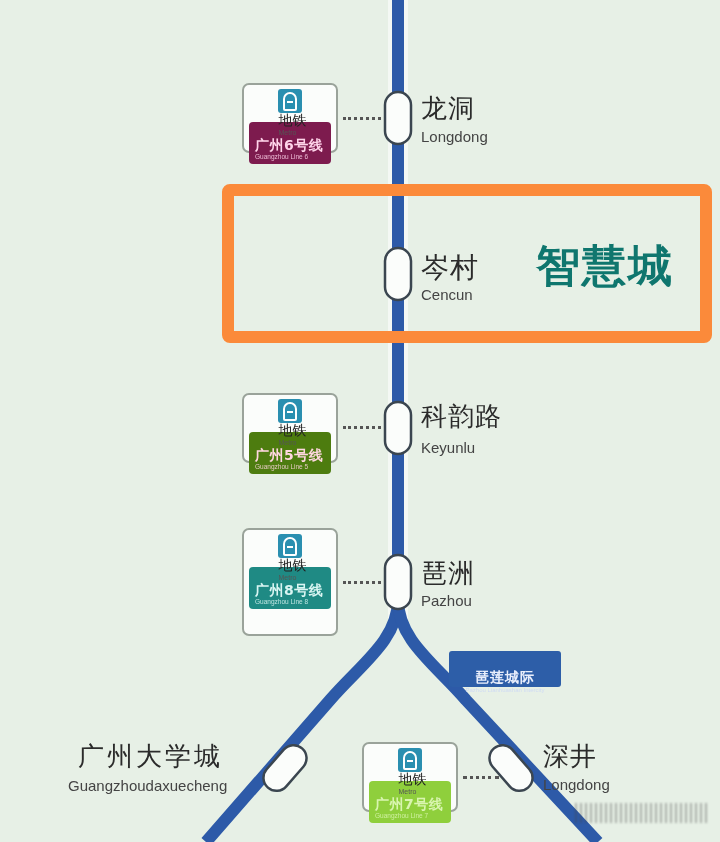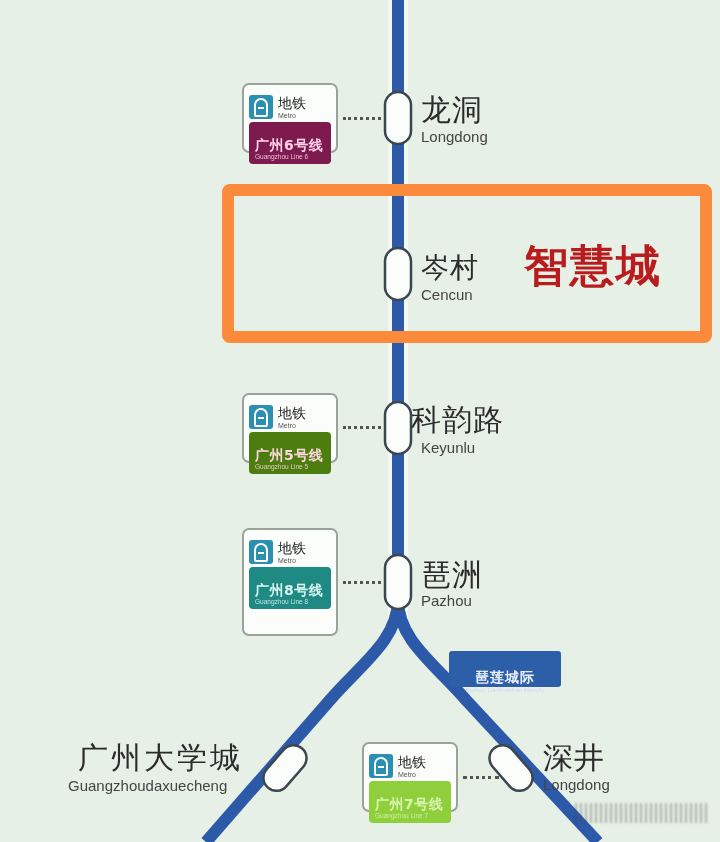--- a/index.html
+++ b/index.html
@@ -2,27 +2,27 @@
 <html><head>
 <meta charset="utf-8">
 <style>
   html, body { margin:0; padding:0; }
   body {
     width:720px; height:842px; overflow:hidden; position:relative;
     background:#e7f0e6;
     font-family:"DejaVu Sans","Liberation Sans",sans-serif;
   }
   .map-svg { position:absolute; left:0; top:0; }
-  .st-cn { position:absolute; font-size:30px; color:#2b2b2b; letter-spacing:1px; line-height:1; white-space:nowrap; }
+  .st-cn { position:absolute; font-size:26px; color:#2b2b2b; letter-spacing:1px; line-height:1; white-space:nowrap; }
   .st-en { position:absolute; font-size:15px; color:#444; line-height:1; white-space:nowrap; font-family:"Liberation Sans",sans-serif; }
   .badge {
     position:absolute; background:#fbfdfb; border:2px solid #9aa39a; border-radius:7px;
     box-sizing:border-box; padding:4px 5px 5px 5px;
   }
-  .badge-top { display:flex; align-items:flex-end; height:30px; }
+  .badge-top { display:flex; align-items:center; height:30px;flex-direction:column; }
   .metro-logo {
     width:24px; height:24px; background:#2a8fb0; border-radius:3px; position:relative; flex:none;
   }
   .metro-logo::before {
     content:""; position:absolute; left:5px; top:3px; width:10px; height:15px;
     border:2px solid #fff; border-radius:7px 7px 2px 2px;
   }
   .metro-logo::after {
     content:""; position:absolute; left:9px; top:12px; width:6px; height:2px; background:#fff;
   }
@@ -33,22 +33,22 @@
     border-radius:4px; margin-top:3px; padding:16px 4px 3px 6px; line-height:1; box-sizing:border-box;
   }
   .line-chip .cn { display:block; font-size:14px; font-weight:bold; letter-spacing:0.5px; }
   .line-chip .en { display:block; font-size:6.5px; margin-top:2px; font-family:"Liberation Sans",sans-serif; opacity:0.85; }
   .dots { position:absolute; height:3px; border-top:3px dotted #555; }
   .highlight-box {
     position:absolute; left:222px; top:184px; width:490px; height:159px;
     box-sizing:border-box; border:12px solid #fb8a3a; border-radius:8px;
   }
   .highlight-label {
-    position:absolute; left:524px; top:244px; font-size:44px; font-weight:bold;
-    color:#b91c1c; letter-spacing:2px; line-height:1;
+    position:absolute; left:536px; top:244px; font-size:44px; font-weight:bold;
+    color:#0f766e; letter-spacing:2px; line-height:1;
   }
   .intercity {
     position:absolute; left:449px; top:651px; width:112px; height:36px;
     background:#2d5ea8; border-radius:3px; color:#fff; text-align:center;
     box-sizing:border-box; padding-top:19px; line-height:1;
   }
   .intercity .cn { display:block; font-size:14px; font-weight:bold; letter-spacing:1px; color:#e8eefc; }
   .intercity .en { display:block; font-size:6px; margin-top:3px; color:#cfdaf3; font-family:"Liberation Sans",sans-serif; }
   .watermark {
     position:absolute; left:575px; top:803px; width:135px; height:20px;
@@ -82,21 +82,21 @@
     <rect x="-13" y="-26" width="26" height="52" rx="13" transform="translate(511,768) rotate(-41)"></rect>
   </g>
 </svg>
 
 <div class="st-cn" style="left:421px;top:95px;">龙洞</div>
 <div class="st-en" style="left:421px;top:129px;">Longdong</div>
 
 <div class="st-cn" style="left:421px;top:254px;font-size:28px;">岑村</div>
 <div class="st-en" style="left:421px;top:287px;">Cencun</div>
 
-<div class="st-cn" style="left:411px;top:405px;">科韵路</div>
+<div class="st-cn" style="left:421px;top:405px;font-family:Liberation Mono, monospace;">科韵路</div>
 <div class="st-en" style="left:421px;top:440px;">Keyunlu</div>
 
 <div class="st-cn" style="left:421px;top:560px;">琶洲</div>
 <div class="st-en" style="left:421px;top:593px;">Pazhou</div>
 
 <div class="st-cn" style="left:78px;top:743px;letter-spacing:3px;">广州大学城</div>
 <div class="st-en" style="left:68px;top:778px;font-size:15px;">Guangzhoudaxuecheng</div>
 
 <div class="st-cn" style="left:543px;top:743px;">深井</div>
 <div class="st-en" style="left:543px;top:777px;">Longdong</div>

